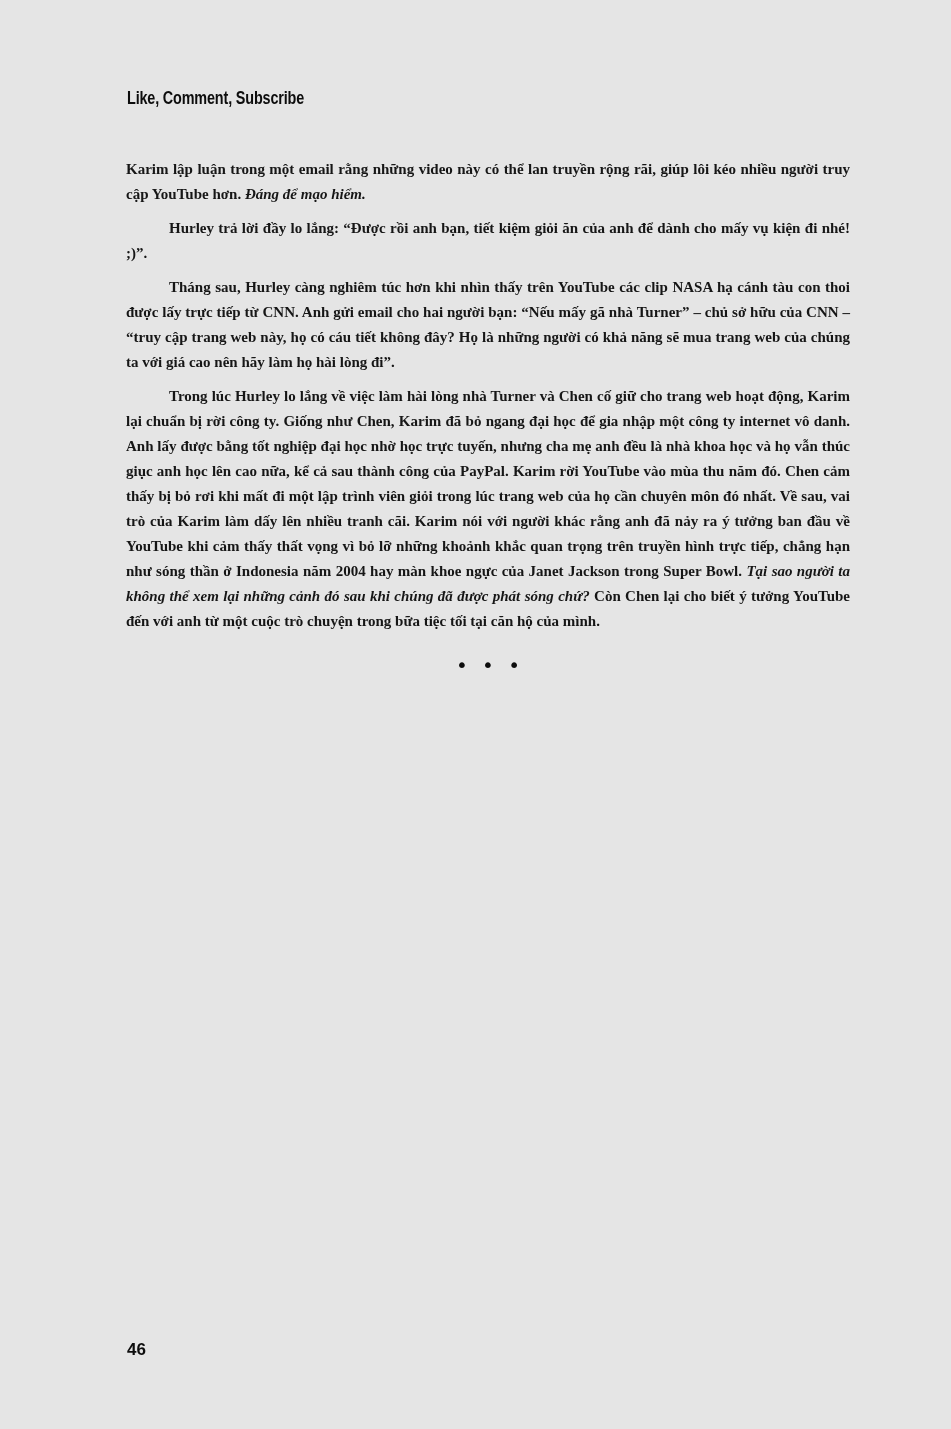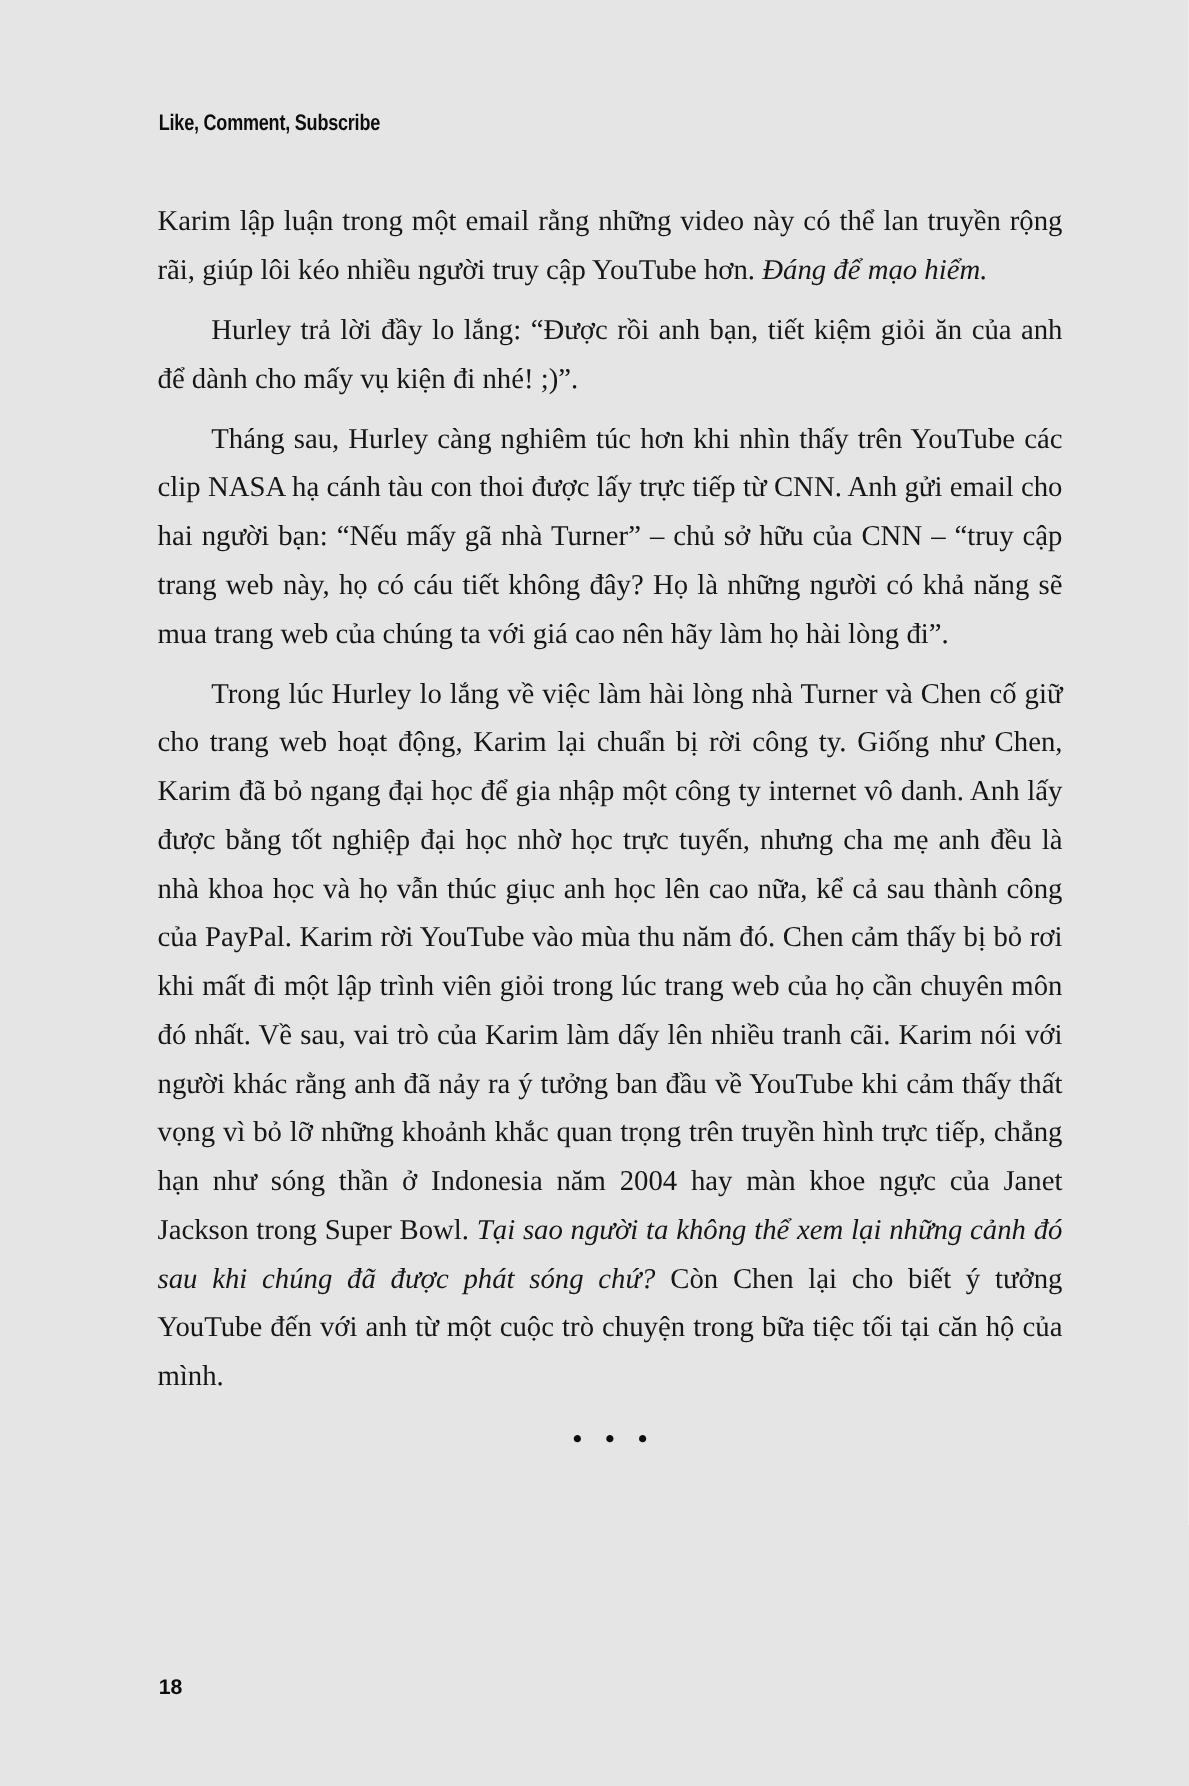--- a/index.html
+++ b/index.html
@@ -30,25 +30,26 @@
     white-space: nowrap;
   }
   .body-copy {
     position: absolute;
     left: 126px;
     top: 157px;
     width: 724px;
   }
   .para {
     margin: 0 0 9px 0;
-    font-size: 23px;
-    line-height: 39px;
+    font-size: 15px;
+    line-height: 25px;
     text-align: justify;
     text-justify: inter-word;
     color: #161616;
+    font-weight: bold;
   }
   .para.indented {
     text-indent: 43px;
   }
   .para em {
     font-style: italic;
   }
   .section-break {
     margin: 14px 0 10px 0;
     text-align: center;
@@ -84,15 +85,15 @@
 
     <p class="para indented"><span>Tháng sau, Hurley càng nghiêm túc hơn khi nhìn thấy trên YouTube các clip NASA hạ cánh tàu con thoi được lấy trực tiếp từ CNN. Anh gửi email cho hai người bạn: “Nếu mấy gã nhà Turner” – chủ sở hữu của CNN – “truy cập trang web này, họ có cáu tiết không đây? Họ là những người có khả năng sẽ mua trang web của chúng ta với giá cao nên hãy làm họ hài lòng đi”.</span></p>
 
     <p class="para indented"><span>Trong lúc Hurley lo lắng về việc làm hài lòng nhà Turner và Chen cố giữ cho trang web hoạt động, Karim lại chuẩn bị rời công ty. Giống như Chen, Karim đã bỏ ngang đại học để gia nhập một công ty internet vô danh. Anh lấy được bằng tốt nghiệp đại học nhờ học trực tuyến, nhưng cha mẹ anh đều là nhà khoa học và họ vẫn thúc giục anh học lên cao nữa, kể cả sau thành công của PayPal. Karim rời YouTube vào mùa thu năm đó. Chen cảm thấy bị bỏ rơi khi mất đi một lập trình viên giỏi trong lúc trang web của họ cần chuyên môn đó nhất. Về sau, vai trò của Karim làm dấy lên nhiều tranh cãi. Karim nói với người khác rằng anh đã nảy ra ý tưởng ban đầu về YouTube khi cảm thấy thất vọng vì bỏ lỡ những khoảnh khắc quan trọng trên truyền hình trực tiếp, chẳng hạn như sóng thần ở Indonesia năm 2004 hay màn khoe ngực của Janet Jackson trong Super Bowl. </span><em>Tại sao người ta không thể xem lại những cảnh đó sau khi chúng đã được phát sóng chứ?</em><span> Còn Chen lại cho biết ý tưởng YouTube đến với anh từ một cuộc trò chuyện trong bữa tiệc tối tại căn hộ của mình.</span></p>
 
     <div class="section-break">• • •</div>
 
 
   </div>
 
-  <div class="page-number">18</div>
+  <div class="page-number">46</div>
 
 </div>
 
 </body></html>

